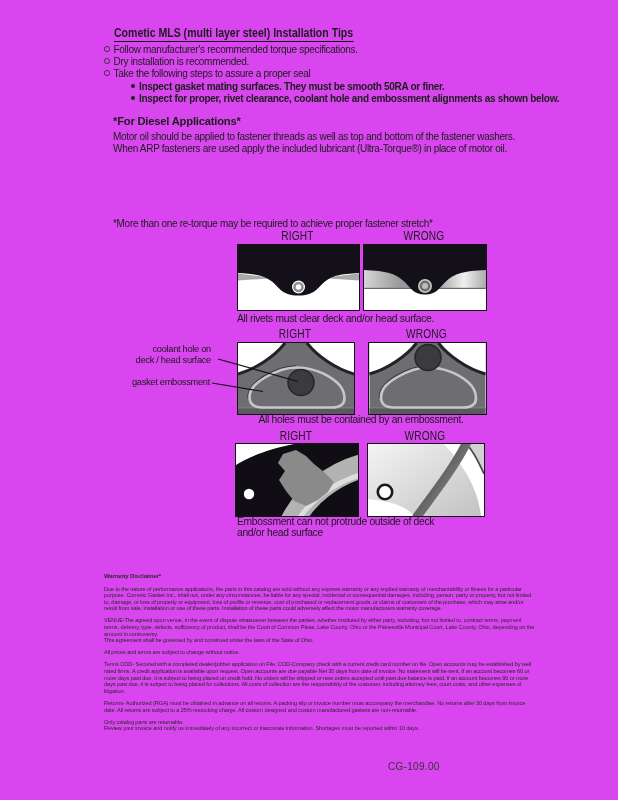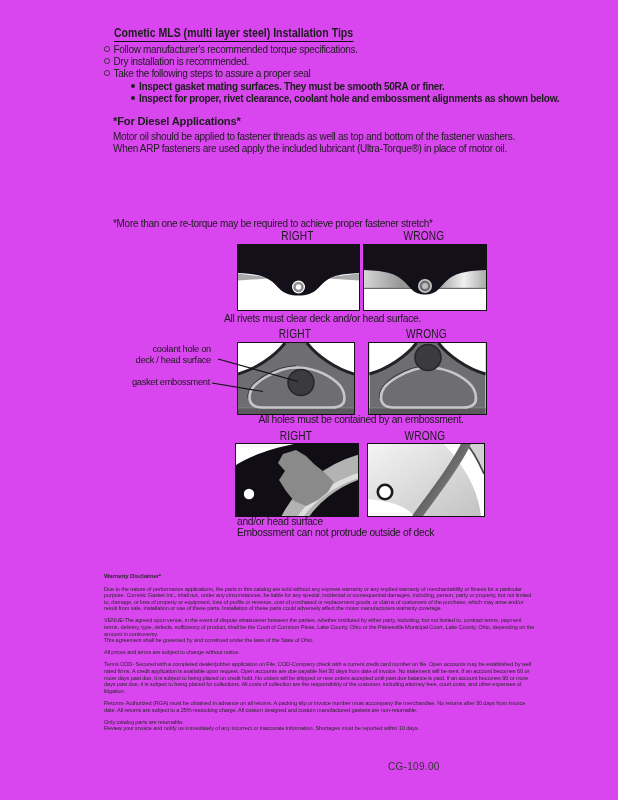--- a/index.html
+++ b/index.html
@@ -90,21 +90,21 @@
         </linearGradient>
       </defs>
       <rect width="122" height="65" fill="#ffffff"></rect>
       <rect y="25" width="122" height="18.5" fill="url(#g1)"></rect>
       <rect y="42.8" width="122" height="1.2" fill="#6a6a6a"></rect>
       <path d="M0,0 H122 V25 C99,26 91,28.5 83,35.5 C75,42.5 73,49.5 61,49.5 C49,49.5 47,42.5 39,35.5 C31,28.5 23,26 0,25 Z" fill="#14101a"></path>
       <circle cx="61" cy="41" r="7" fill="#c9c9c9"></circle>
       <circle cx="61" cy="41" r="4.2" fill="#bdbdbd" stroke="#6f6f6f" stroke-width="2.4"></circle>
     </svg>
   </div>
-  <div class="abs caption" style="left:224px;top:314px;white-space:nowrap;text-align:right;">All rivets must clear deck and/or head surface.</div>
+  <div class="abs caption" style="left:237px;top:314px;white-space:nowrap;text-align:right;">All rivets must clear deck and/or head surface.</div>
 
   <div class="abs figlabel" style="left:237px;top:326px;width:116px;">RIGHT</div>
   <div class="abs figlabel" style="left:368px;top:326px;width:117px;">WRONG</div>
 
   <div class="abs sidelabel" style="left:114px;top:344px;width:97px;">
     <div>coolant hole on</div>
     <div>deck / head surface</div>
   </div>
   <div class="abs sidelabel" style="left:100px;top:377px;width:110px;">gasket embossment</div>
 
@@ -171,22 +171,22 @@
       </defs>
       <rect width="116" height="72" fill="#ffffff"></rect>
       <path d="M0,0 H76 C98,24 110,46 113,72 H46 C36,60 18,57 0,55 Z" fill="url(#g2)"></path>
       <path d="M98,0 H116 V30 C109,14 104,5 98,0 Z" fill="#d2d2d2"></path>
       <path d="M98,0 C104,5 109,14 116,30" stroke="#4a4a4a" stroke-width="1.8" fill="none"></path>
       <path d="M99,-2 C86,24 67,48 48,74" stroke="url(#g3)" stroke-width="9" fill="none"></path>
       <circle cx="17" cy="48" r="7.2" fill="#ffffff" stroke="#1b1b1b" stroke-width="2.6"></circle>
     </svg>
   </div>
   <div class="abs caption" style="left:237px;top:517px;">
+    <div>Embossment can not protrude outside of deck</div>
     <div>and/or head surface</div>
-    <div>Embossment can not protrude outside of deck</div>
   </div>
 
   <div class="abs legal">
     <div class="legal-h">Warranty Disclaimer*</div>
     <p>Due to the nature of performance applications, the parts in this catalog are sold without any express warranty or any implied warranty of merchantability or fitness for a particular purpose.  Cometic Gasket Inc., shall not, under any circumstances, be liable for any special, incidental or consequential damages, including, person, party or property, but not limited to, damage, or loss of property or equipment, loss of profits or revenue, cost of purchased or replacement goods, or claims of customers of the purchase, which may arise and/or result from sale, installation or use of these parts.  Installation of these parts could adversely affect the motor manufacturers warranty coverage.</p>
     <p class="no-gap">VENUE-The agreed upon venue, in the event of dispute whatsoever between the parties, whether instituted by either party, including, but not limited to, contract terms, payment terms, delivery, type, defects, sufficiency of product, shall be the Court of Common Pleas, Lake County, Ohio or the Painesville Municipal Court, Lake County, Ohio, depending on the amount in controversy.</p>
     <p>This agreement shall be governed by and construed under the laws of the State of Ohio.</p>
     <p>All prices and terms are subject to change without notice.</p>
     <p>Terms COD- Secured with a completed dealer/jobber application on File, COD-Company check with a current credit card number on file.  Open accounts may be established by well rated firms.  A credit application is available upon request.  Open accounts are due payable Net 30 days from date of invoice.  No statement will be sent.  If an account becomes 60 or more days past due, it is subject to being placed on credit hold.  No orders will be shipped or new orders accepted until past due balance is paid.  If an account becomes 90 or more days past due, it is subject to being placed for collections.  All costs of collection are the responsibility of the customer, including attorney fees, court costs, and other expenses of litigation.</p>
     <p>Returns- Authorized (RGA) must be obtained in advance on all returns.  A packing slip or invoice number must accompany the merchandise.  No returns after 30 days from invoice date.  All returns are subject to a 25% restocking charge.  All custom designed and custom manufactured gaskets are non-returnable.</p>

